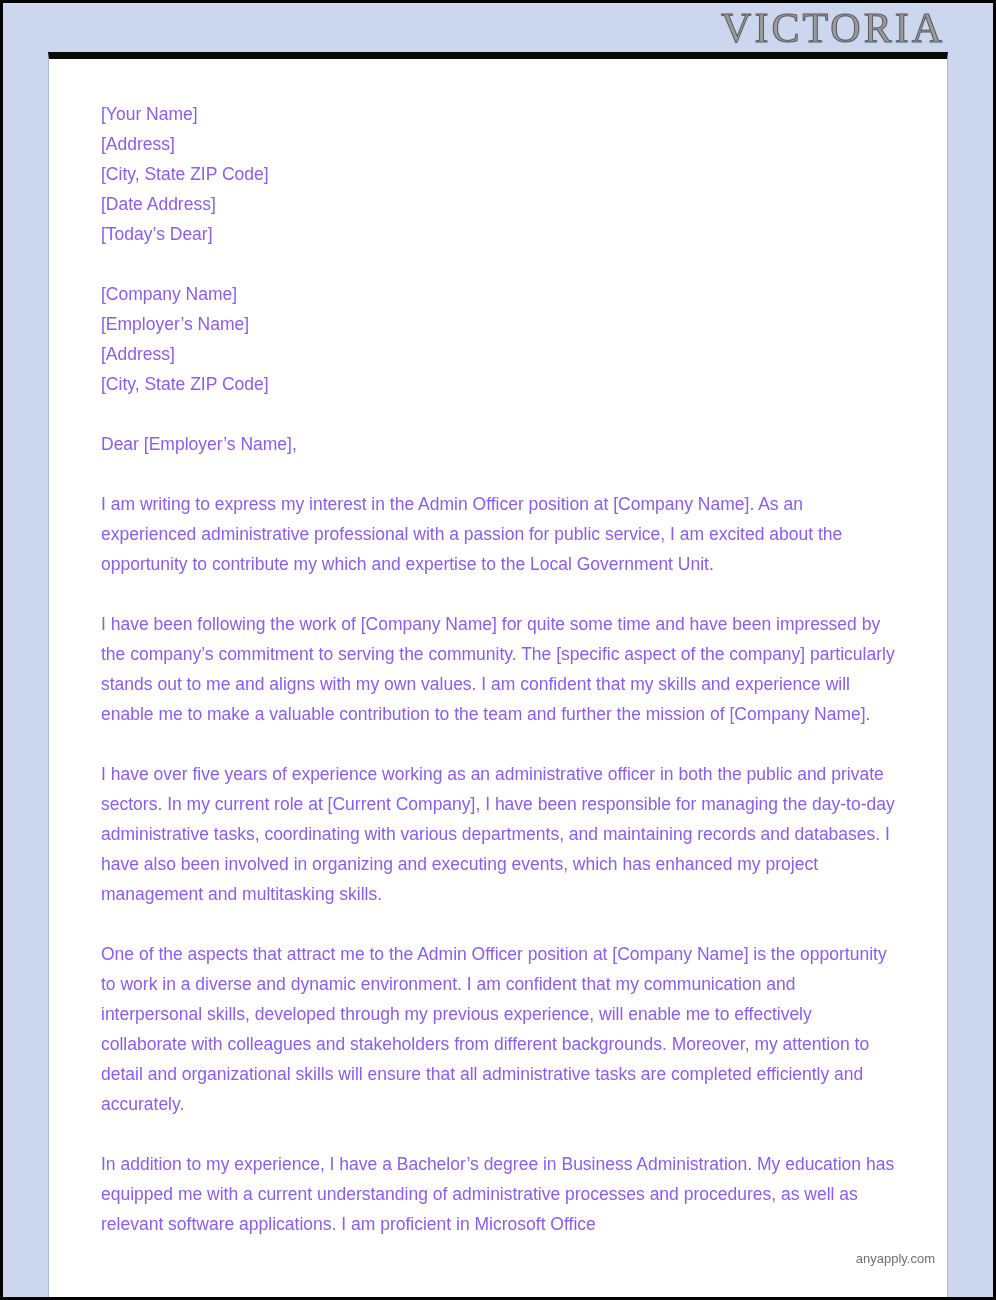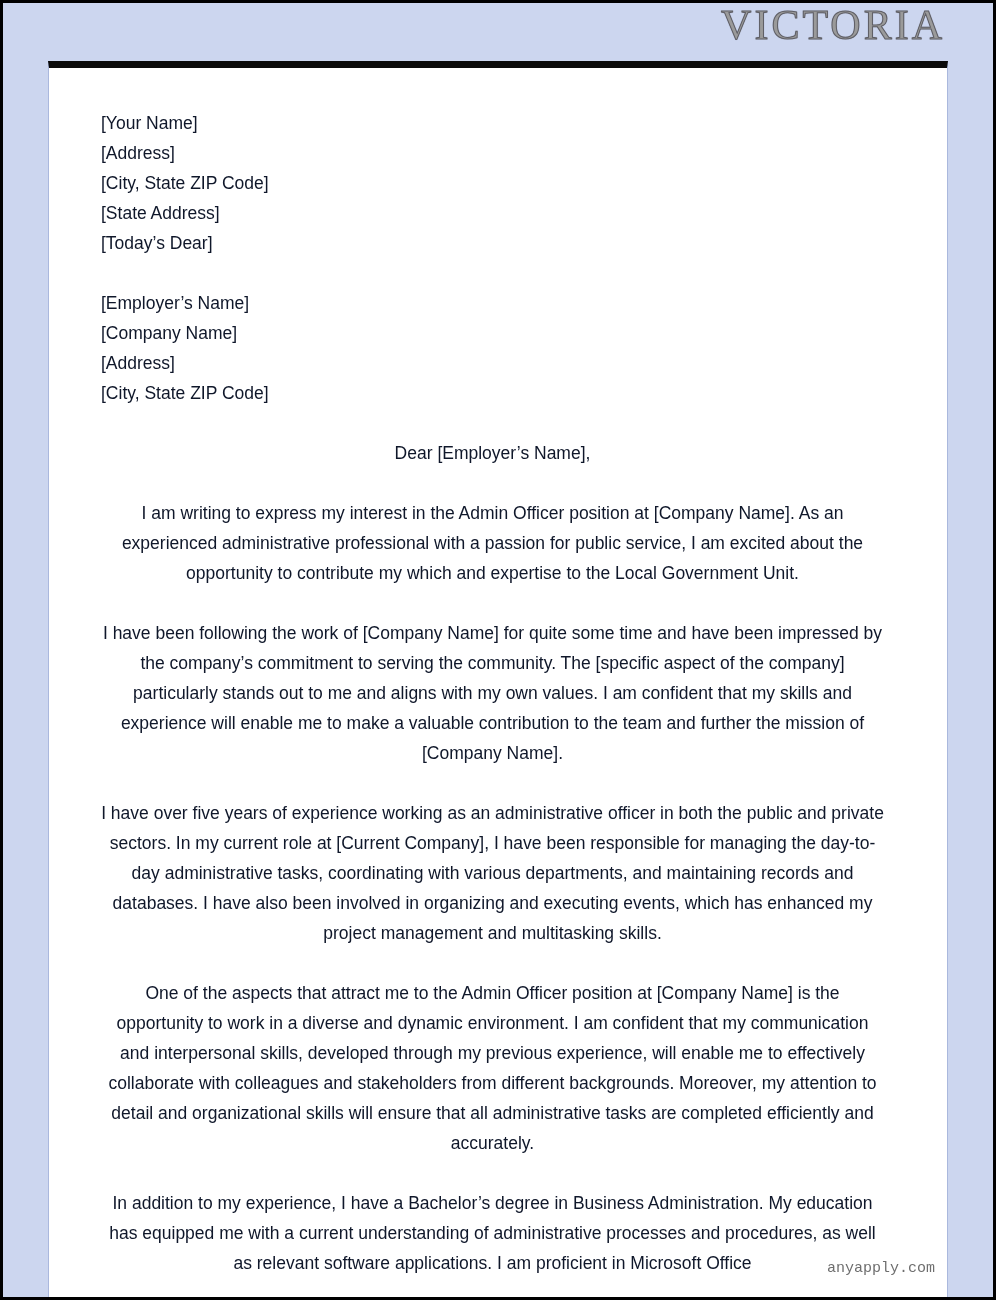--- a/index.html
+++ b/index.html
@@ -11,23 +11,23 @@
   }
 
   body {
     background: #ccd6ef;
     border: 3px solid #000;
     font-family: "Liberation Sans", "DejaVu Sans", sans-serif;
     position: relative;
   }
 
   .header {
-    height: 58px;
+    height: 49px;
     display: flex;
-    align-items: flex-start;
+    align-items: center;
     justify-content: flex-end;
     padding-right: 48px;
   }
 
   .brand {
     font-family: "Liberation Serif", "DejaVu Serif", serif;
     font-size: 42px;
     line-height: 44px;
     font-weight: 400;
     letter-spacing: 3px;
@@ -41,67 +41,65 @@
     margin: 0 auto;
     background: #ffffff;
     border: 1px solid #aab8dd;
     border-top: 7px solid #0a0a0a;
     min-height: 1248px;
     padding: 40px 52px 60px 52px;
     position: relative;
   }
 
   .letter {
-    color: #0f172a;
+    color: #8b5cf6;
     font-size: 17.5px;
     line-height: 30px;
   }
 
   .block {
     margin-bottom: 30px;
   }
 
   .letter p {
-    margin: 0 11px 30px 0;
-    text-align: center;
+    margin: 0 0 30px 0;
   }
 
   .line { display: block; }
 
   .watermark {
     position: absolute;
     top: 1192px;
     right: 12px;
-    font-size: 15px;
+    font-size: 13px;
     color: #4a4a4a;
     opacity: 0.8;
-    font-family: Liberation Mono, monospace;
   }
 </style>
 </head>
 <body>
 
 <div class="header">
   <div class="brand">VICTORIA</div>
 </div>
 
 <div class="page">
   <div class="letter">
 
     <div class="block">
       <span class="line">[Your Name]</span>
       <span class="line">[Address]</span>
       <span class="line">[City, State ZIP Code]</span>
-      <span class="line">[State Address]</span>
+      <span class="line">[Date Address]</span>
       <span class="line">[Today’s Dear]</span>
     </div>
 
     <div class="block">
+      <span class="line">[Company Name]</span>
       <span class="line">[Employer’s Name]</span>
-      <span class="line">[Company Name]</span>
       <span class="line">[Address]</span>
       <span class="line">[City, State ZIP Code]</span>
     </div>
 
     <p>Dear [Employer’s Name],</p>
 
     <p>I am writing to express my interest in the Admin Officer position at [Company Name]. As an experienced administrative professional with a passion for public service, I am excited about the opportunity to contribute my which and expertise to the Local Government Unit.</p>
     <p>I have been following the work of [Company Name] for quite some time and have been impressed by the company’s commitment to serving the community. The [specific aspect of the company] particularly stands out to me and aligns with my own values. I am confident that my skills and experience will enable me to make a valuable contribution to the team and further the mission of [Company Name].</p>
     <p>I have over five years of experience working as an administrative officer in both the public and private sectors. In my current role at [Current Company], I have been responsible for managing the day-to-day administrative tasks, coordinating with various departments, and maintaining records and databases. I have also been involved in organizing and executing events, which has enhanced my project management and multitasking skills.</p>
     <p>One of the aspects that attract me to the Admin Officer position at [Company Name] is the opportunity to work in a diverse and dynamic environment. I am confident that my communication and interpersonal skills, developed through my previous experience, will enable me to effectively collaborate with colleagues and stakeholders from different backgrounds. Moreover, my attention to detail and organizational skills will ensure that all administrative tasks are completed efficiently and accurately.</p>

